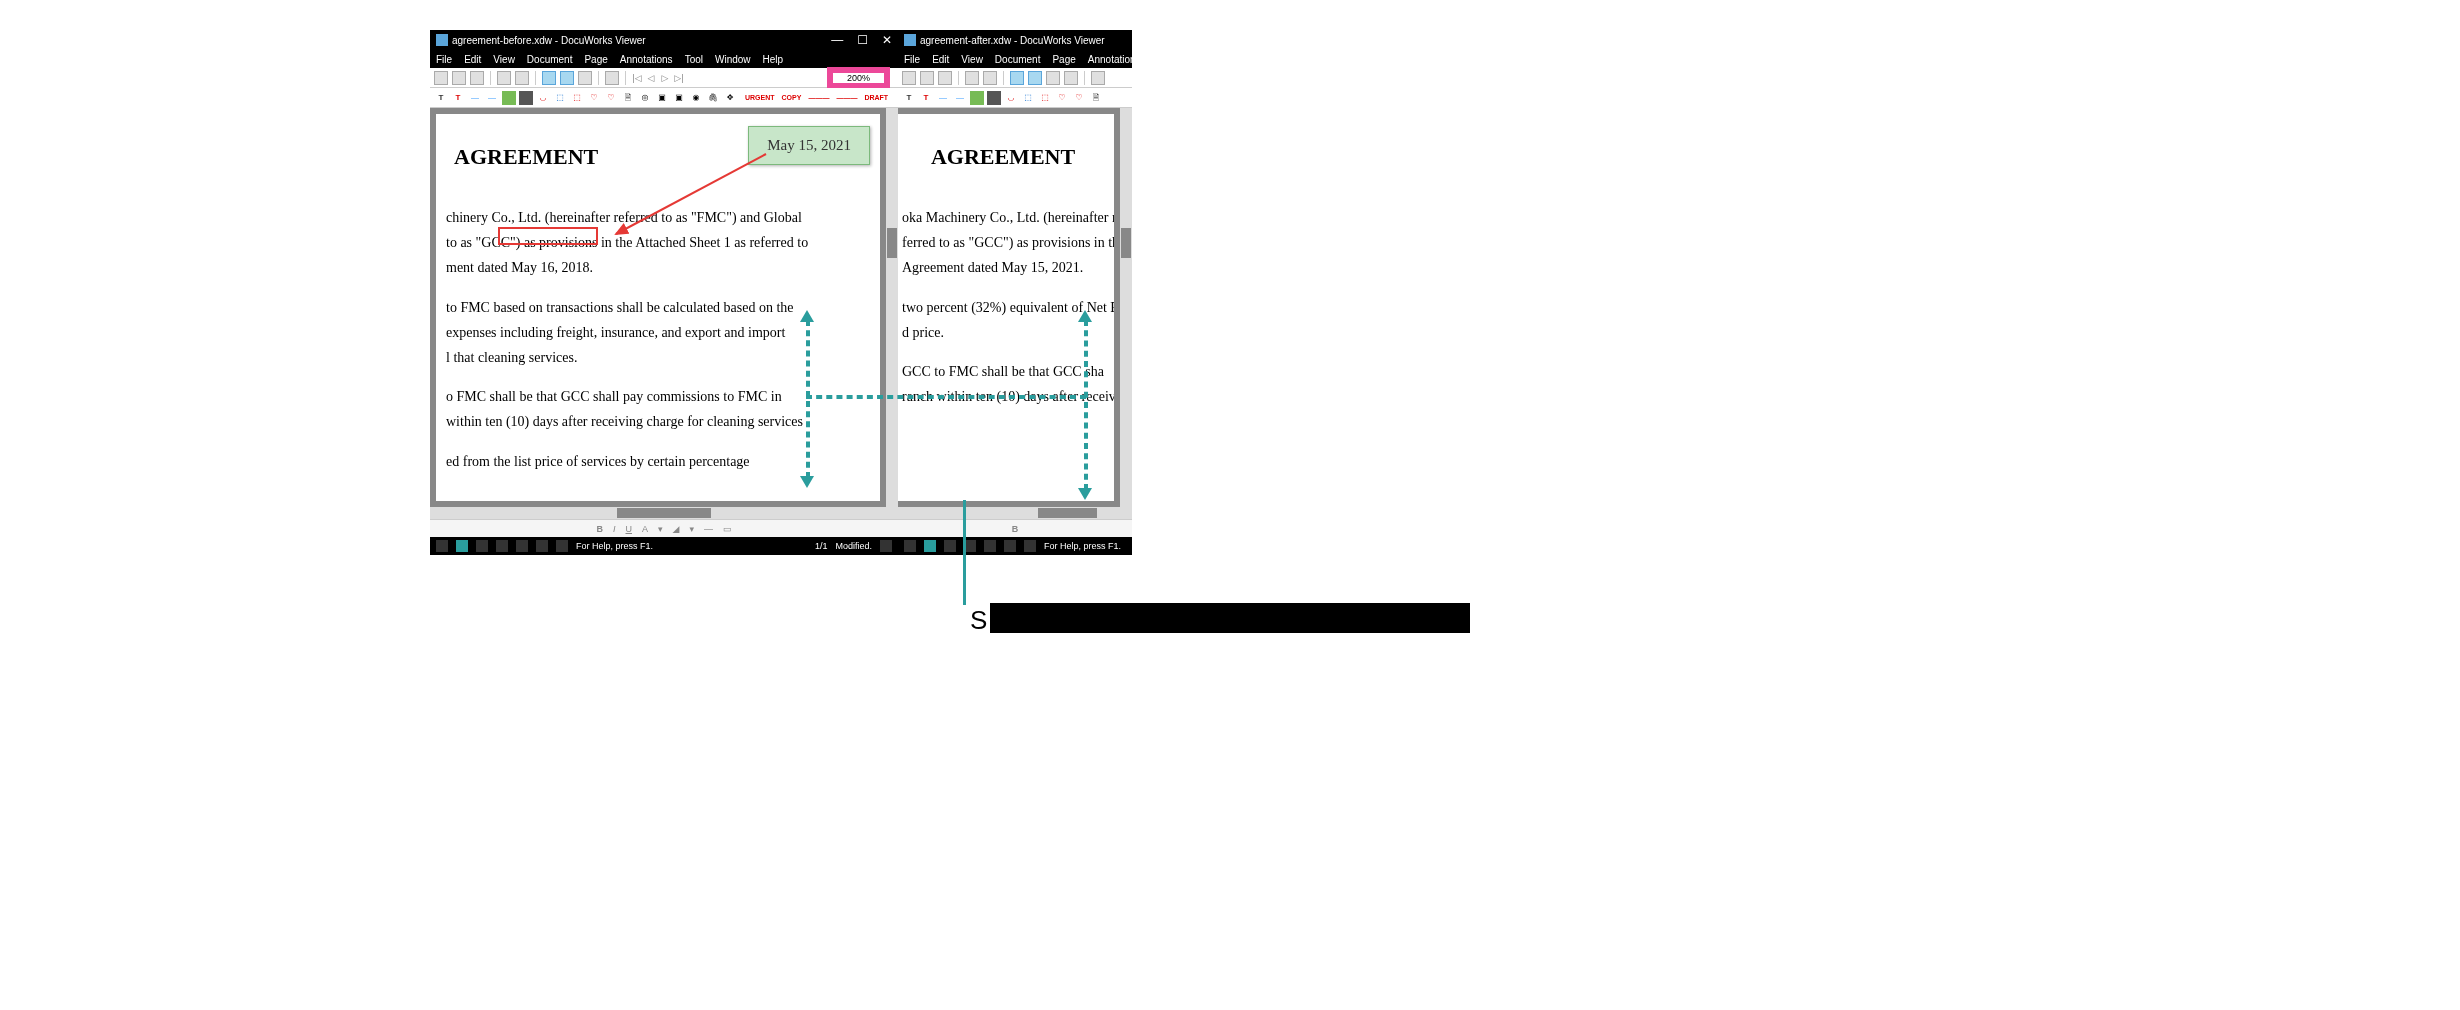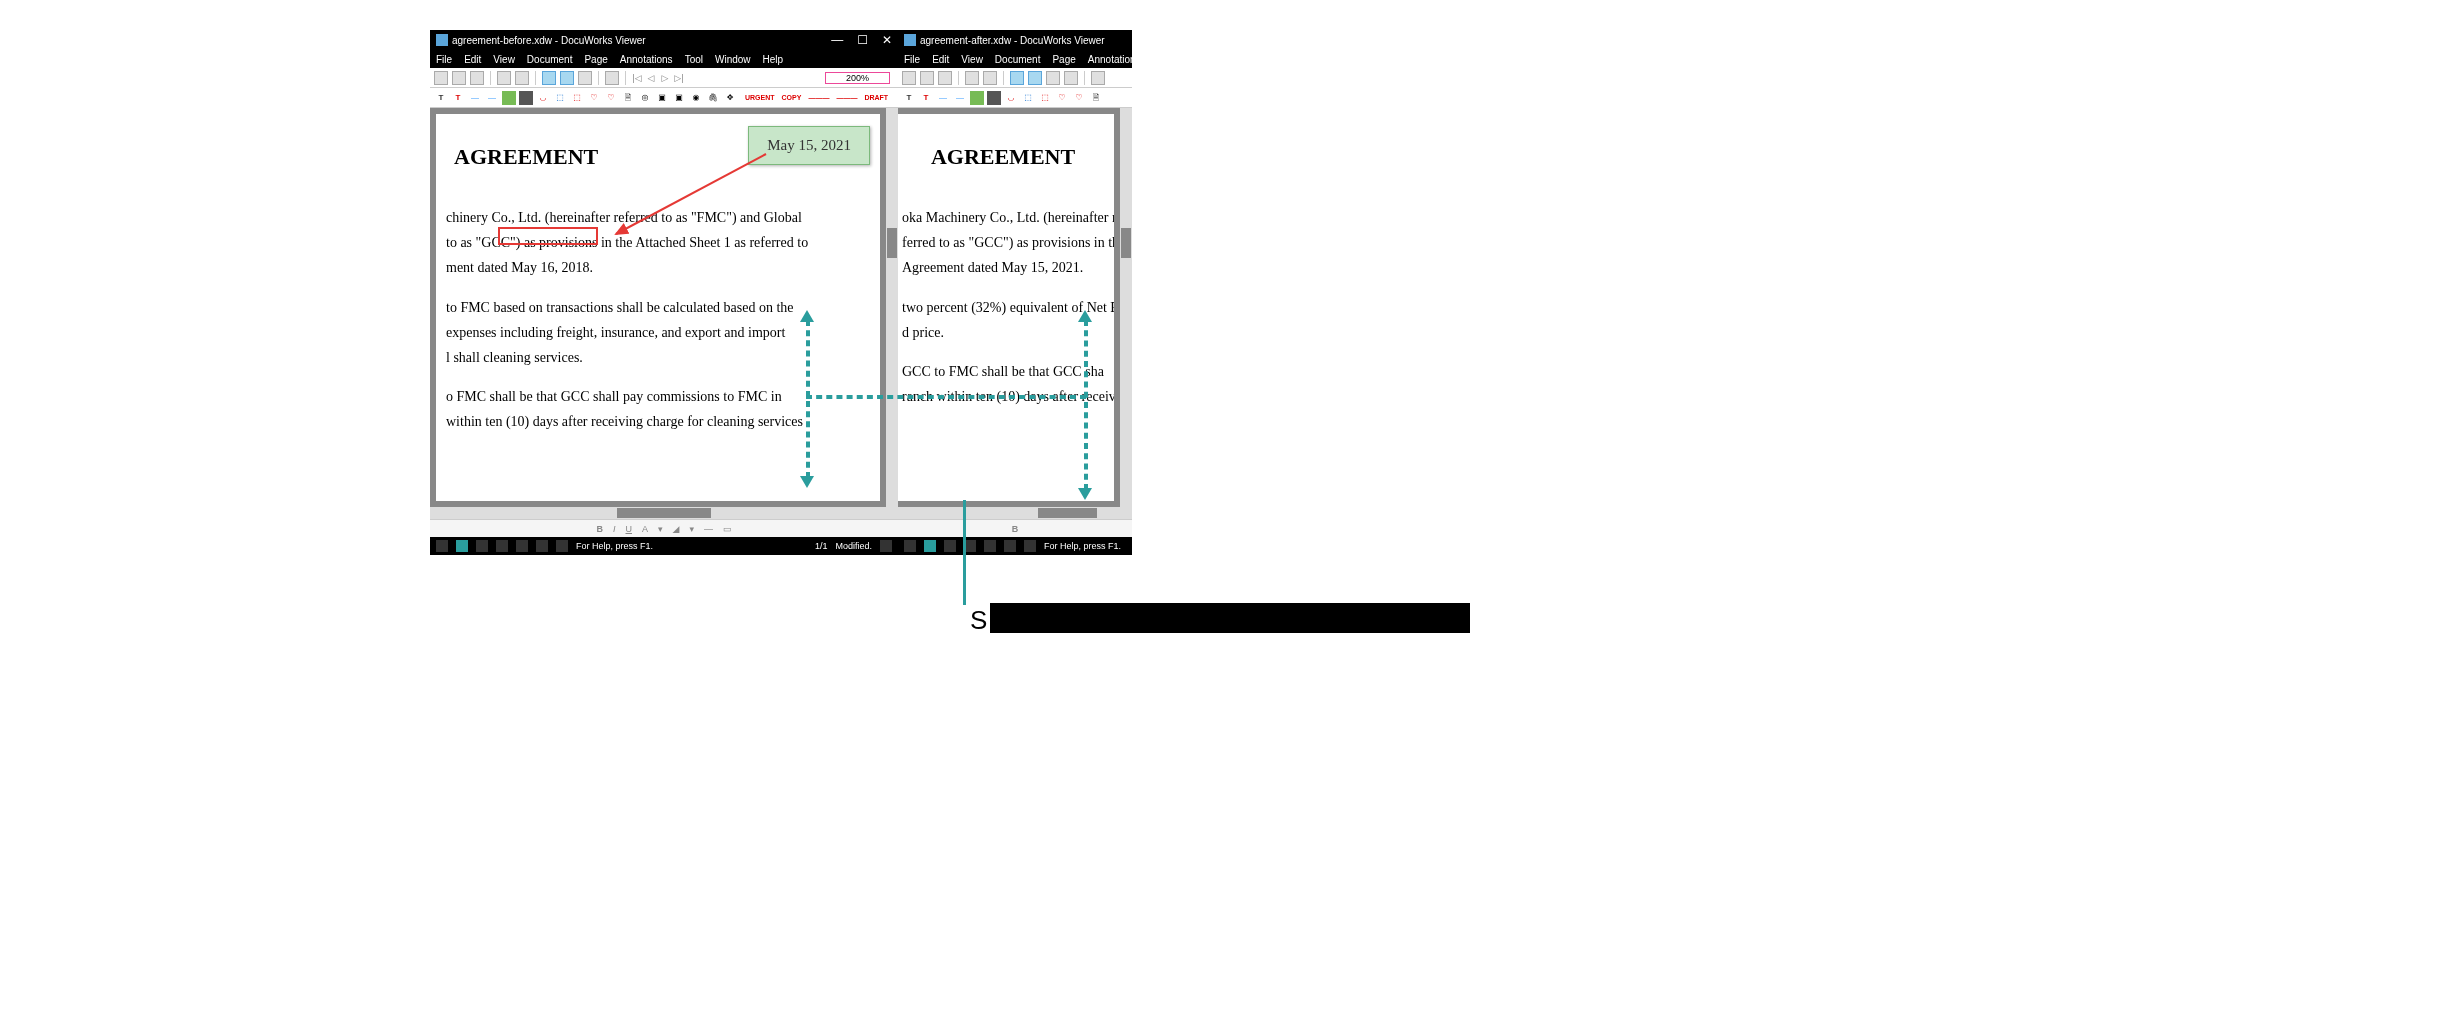--- a/index.html
+++ b/index.html
@@ -14,21 +14,21 @@
   .titlebar .win-btns { display: flex; gap: 14px; font-size: 12px; }
   .titlebar .win-btn { cursor: pointer; }
   
   .menubar { height: 18px; background: #000; color: #fff; display: flex; gap: 12px; padding: 0 6px; font-size: 10px; align-items: center; }
   .menubar span { cursor: pointer; }
   
   .toolbar { height: 20px; background: #fff; border-bottom: 1px solid #ccc; display: flex; align-items: center; padding: 0 4px; gap: 4px; font-size: 9px; }
   .toolbar .tb-btn { width: 14px; height: 14px; background: #e0e0e0; border: 1px solid #aaa; flex-shrink:0; }
   .toolbar .tb-btn.sel { background: #a8d8f0; border-color:#5aa5da; }
   .toolbar .sep { width: 1px; height: 14px; background: #ccc; margin: 0 2px; }
-  .toolbar .zoom-box { border: 1px solid #ec4899; padding: 0 20px; font-size: 9px; margin-left: auto; margin-right:4px; }
+  .toolbar .zoom-box { border: 6px solid #ec4899; padding: 0 14px; font-size: 9px; margin-left: auto; margin-right:4px; }
   .toolbar .nav-btn { width:10px;height:10px; color:#888; font-size:9px; display:flex;align-items:center;justify-content:center;}
   
   .anno-toolbar { height: 20px; background: #fff; border-bottom: 1px solid #ccc; display: flex; align-items: center; padding: 0 4px; gap: 3px; font-size: 8px; overflow:hidden;}
   .anno-toolbar .ab { width: 14px; height: 14px; display: flex; align-items: center; justify-content: center; flex-shrink:0;}
   .anno-toolbar .stamp { color: #d00; font-weight: bold; font-size: 7px; padding:0 2px; flex-shrink:0;}
   
   .doc-area { flex: 1; background: #888; display: flex; overflow: hidden; position: relative; }
   .doc-page { background: #fff; margin: 6px; flex: 1; padding: 20px 10px; position: relative; overflow: hidden; font-family: Georgia, 'Times New Roman', serif; }
   .doc-title { font-size: 22px; font-weight: bold; font-family: Liberation Serif, serif; margin: 10px 0 35px 8px; }
   .doc-text { font-size: 14px; line-height: 1.8; color: #000; }
@@ -137,25 +137,29 @@
       <div class="doc-title">AGREEMENT</div>
       <div class="doc-text">
         <p>
           <span>chinery Co., Ltd. (hereinafter referred to as "FMC") and Global</span><br>
           <span>to as "GCC") as provisions in the Attached Sheet 1 as referred to</span><br>
           <span>ment dated </span><span>May 16, 2018.</span>
         </p>
         <p>
           <span>to FMC based on transactions shall be calculated based on the</span><br>
           <span>expenses including freight, insurance, and export and import</span><br>
-          <span>l shall cleaning services.</span>
+          <span>l that cleaning services.</span>
         </p>
         <p>
           <span>o FMC shall be that GCC shall pay commissions to FMC in</span><br>
           <span>within ten (10) days after receiving charge for cleaning services</span>
+        </p>
+        <p>
+          <span>ed from the list price of services by certain percentage</span><br>
+          
         </p>
       </div>
       <div class="sticky-note" style="top:12px; right:10px;">
         <span>May 15, 2021</span>
       </div>
       <div class="red-box" style="top:113px; left:62px; width:100px; height:18px;"></div>
       <svg class="red-arrow" style="top:35px; left:140px; width:200px; height:95px;">
         <defs>
             <marker id="ah" markerWidth="8" markerHeight="8" refX="6" refY="3" orient="auto">
               <path d="M0,0 L7,3 L0,6 Z" fill="#e53935"></path>

